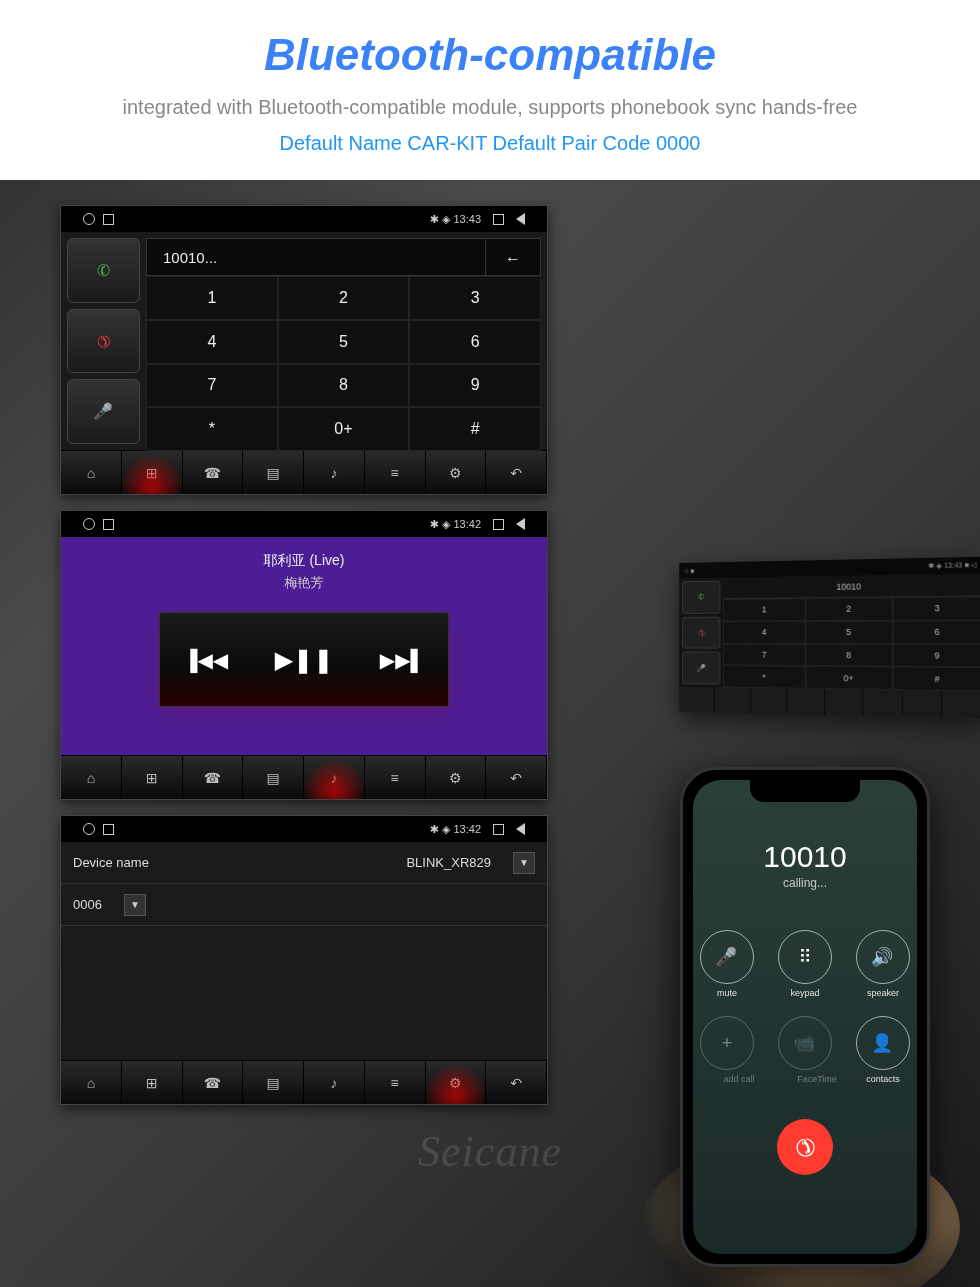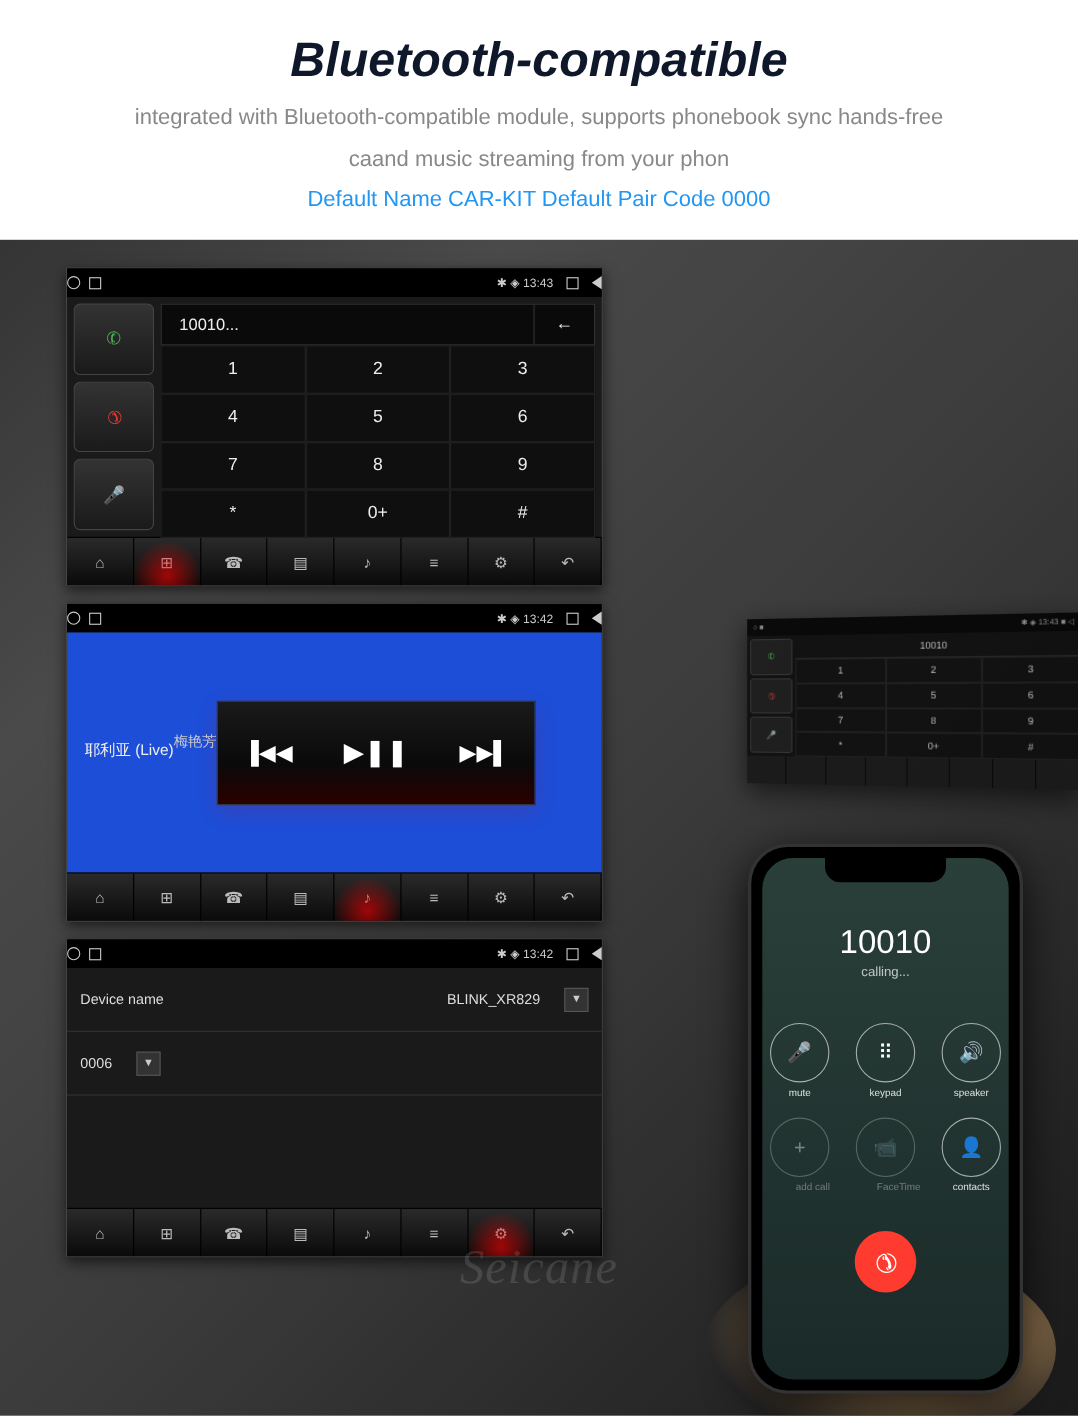--- a/index.html
+++ b/index.html
@@ -13,21 +13,21 @@
 }
 .header-section {
   background: #fff;
   padding: 30px 20px 25px;
   text-align: center;
 }
 .title {
   font-size: 44px;
   font-weight: 700;
   font-style: italic;
-  color: #0f172a;
+  color: #3b82f6;
   margin-bottom: 12px;
 }
 .subtitle {
   font-size: 20px;
   color: #888;
   line-height: 1.5;
   font-weight: 300;
   margin-bottom: 8px;
 }
 .default-info {
@@ -45,21 +45,21 @@
   width: 488px;
   background: #1a1a1a;
   border: 1px solid #444;
   box-shadow: 0 4px 12px rgba(0,0,0,0.6);
 }
 .status-bar {
   height: 26px;
   background: #000;
   display: flex;
   align-items: center;
-  padding: 0 0;
+  padding: 0 22px;
   color: #ccc;
   font-size: 11px;
 }
 .status-left { display: flex; gap: 8px; align-items: center; }
 .status-center { flex: 1; text-align: right; padding-right: 12px; }
 .status-right { display: flex; gap: 12px; align-items: center; }
 .circle-icon { width: 12px; height: 12px; border: 1.5px solid #ccc; border-radius: 50%; }
 .square-icon { width: 11px; height: 11px; border: 1.5px solid #ccc; }
 .triangle-icon { width: 0; height: 0; border-top: 6px solid transparent; border-bottom: 6px solid transparent; border-right: 9px solid #ccc; }
 
@@ -119,45 +119,45 @@
   content: '';
   position: absolute;
   inset: 0;
   background: radial-gradient(circle at center 80%, rgba(255,0,0,0.6), transparent 70%);
 }
 
 
 .music-body {
   height: 218px;
   display: flex;
-  flex-direction: row;
-  align-items: center;
-  padding: 15px 16px;
-  background: #1d4ed8;
+  flex-direction: column;
+  align-items: center;
+  padding: 15px 0;
+  background: #4c1d95;
   position: relative;
 }
 .music-title { color: #eee; font-size: 14px; margin-bottom: 4px; }
 .music-artist { color: #ccc; font-size: 13px; margin-bottom: 20px; }
 .music-controls {
   width: 290px;
   height: 95px;
   background: linear-gradient(to bottom, #1a1a1a 0%, #0a0a0a 60%, #2a0000 100%);
   border: 1px solid #333;
   display: flex;
   align-items: center;
   justify-content: space-around;
   position: relative;
   box-shadow: 0 6px 18px rgba(200,0,0,0.15);
 }
 .music-btn { color: #fff; font-size: 20px; }
 
 
 .settings-body { height: 218px; background: #1a1a1a; }
 .settings-row {
-  height: 58px;
+  height: 42px;
   display: flex;
   align-items: center;
   padding: 0 12px;
   border-bottom: 1px solid #333;
   color: #ddd;
   font-size: 13px;
 }
 .settings-label { flex: 1; }
 .settings-value { margin-right: 22px; }
 .settings-dropdown {
@@ -278,21 +278,20 @@
   z-index: -1;
   opacity: 0.65;
 }
 </style>
 </head>
 <body>
 
 <div class="header-section">
   <div class="title">Bluetooth-compatible</div>
   <div class="subtitle">integrated with Bluetooth-compatible module, supports phonebook sync hands-free</div>
-  <div class="subtitle">caand music streaming from your phon</div>
   <div class="default-info">Default Name CAR-KIT Default Pair Code 0000</div>
 </div>
 
 <div class="screens-container">
 
   <div class="screen">
     <div class="status-bar">
       <div class="status-left">
         <span class="circle-icon"></span>
         <span class="square-icon"></span>

